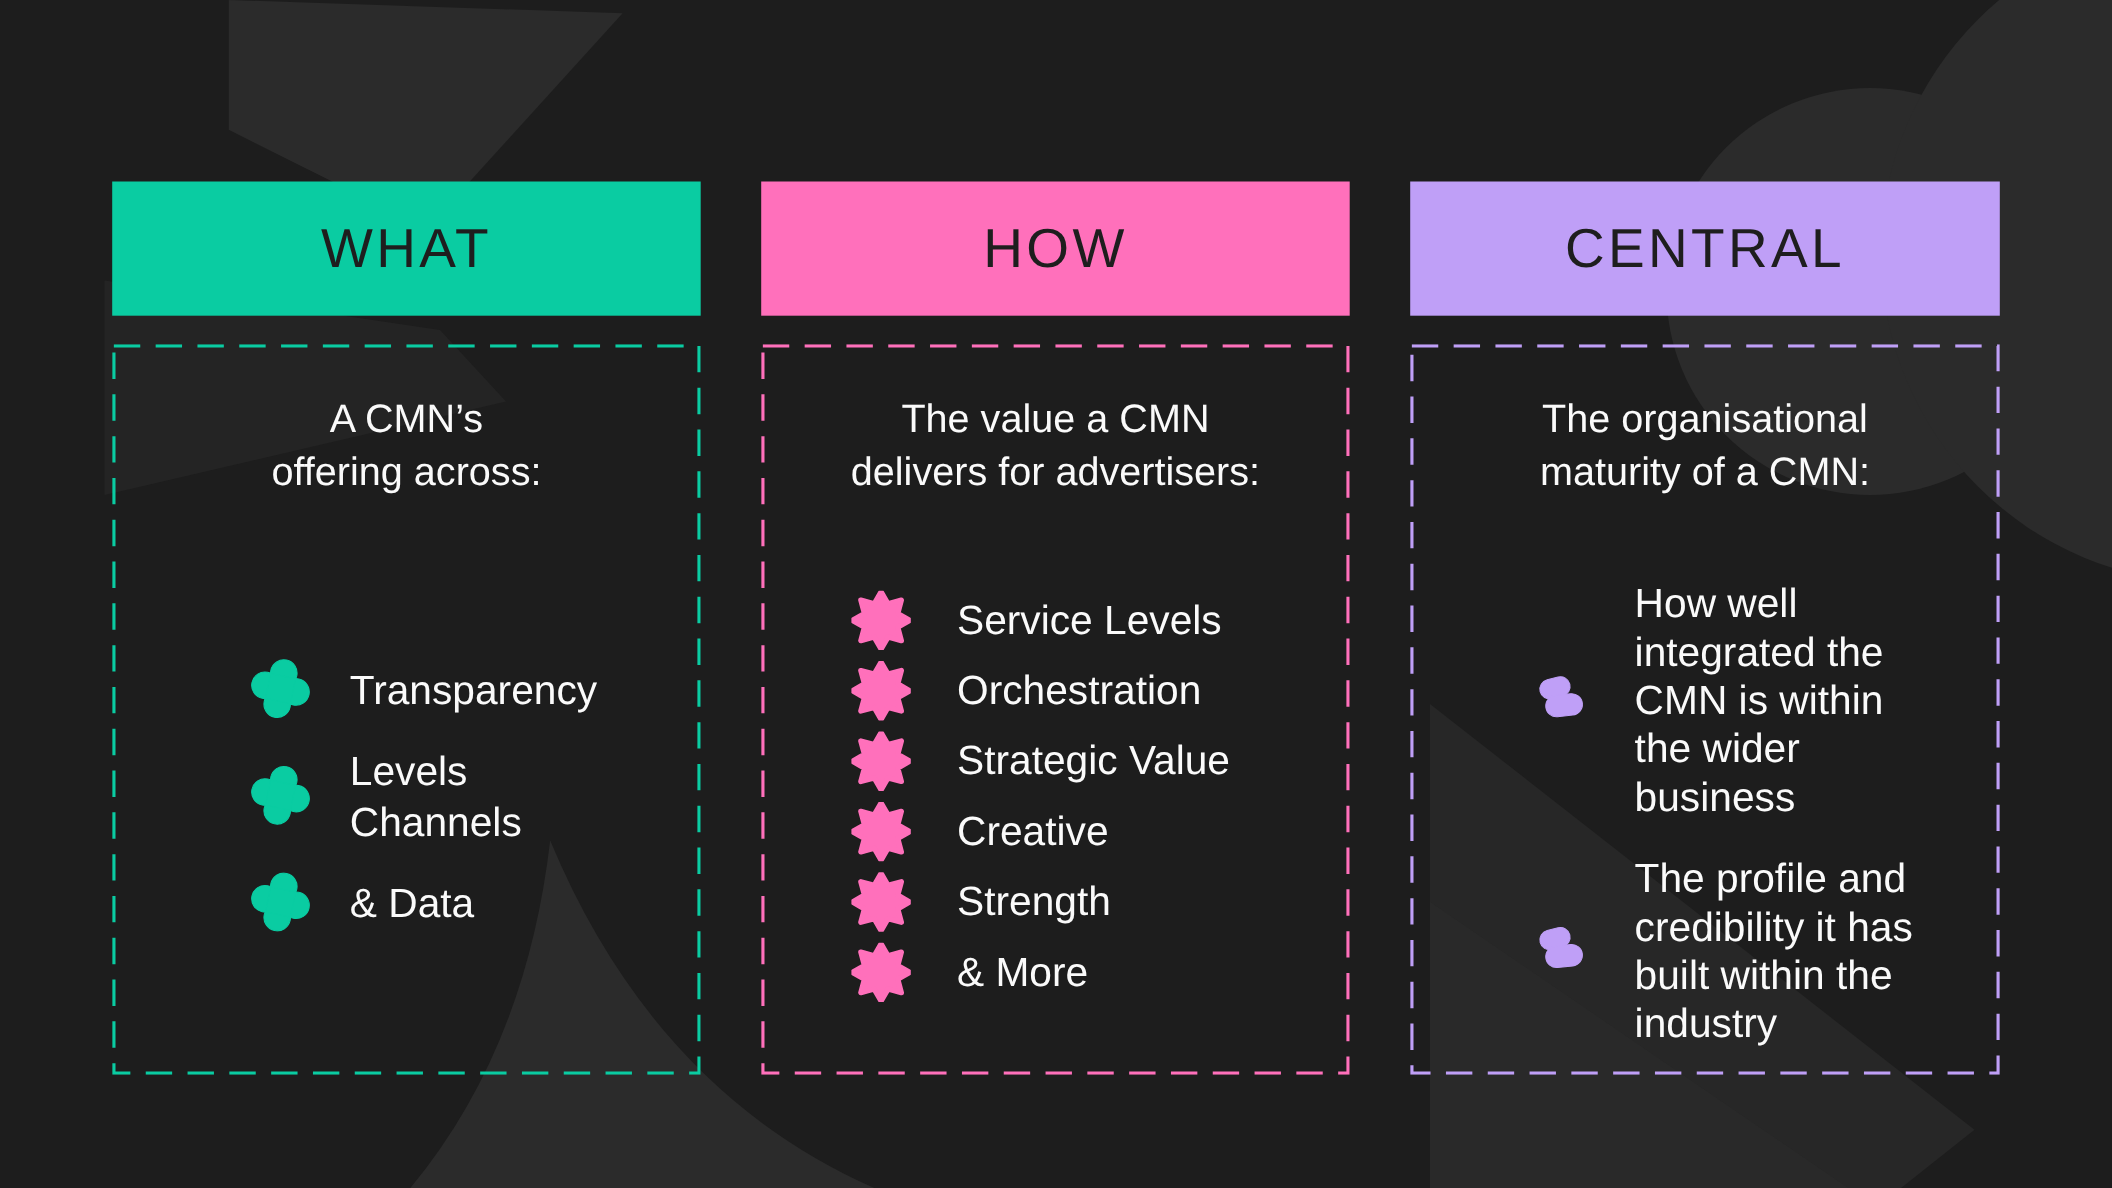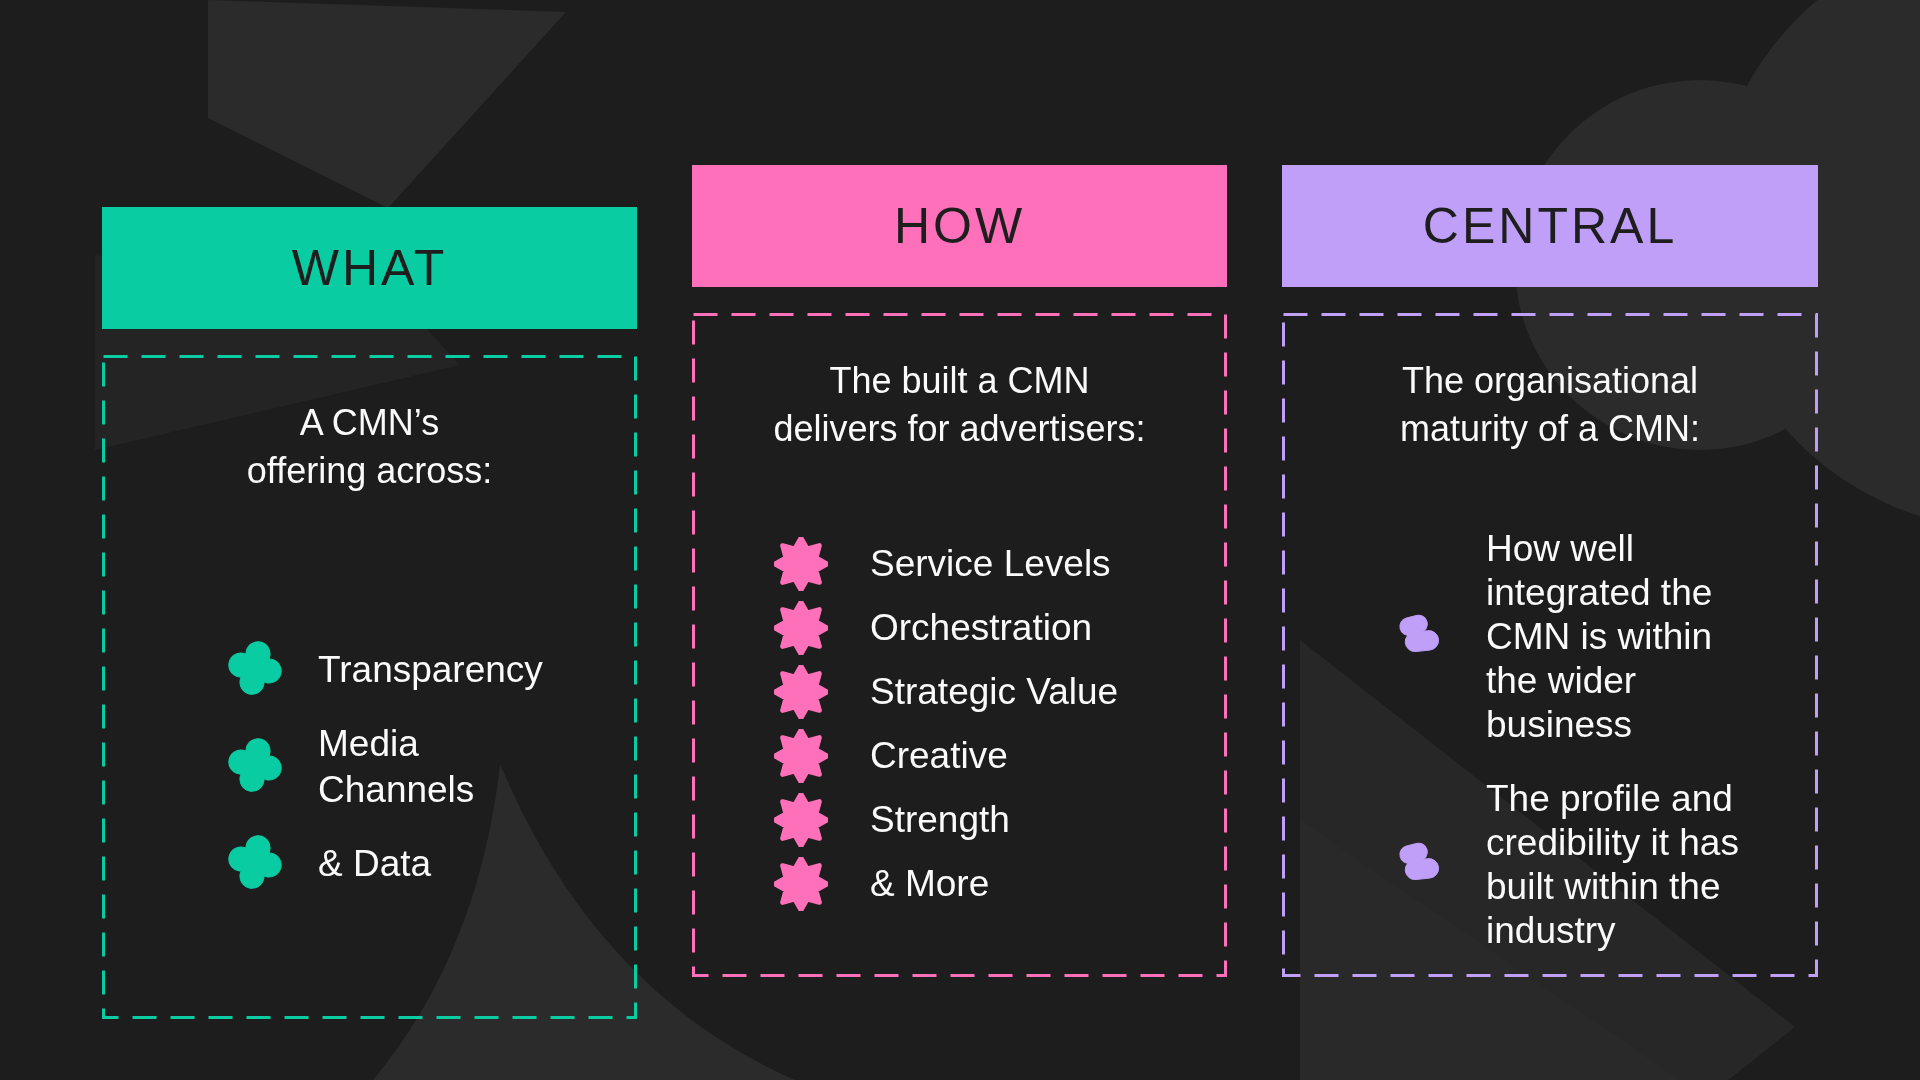--- a/index.html
+++ b/index.html
@@ -27,21 +27,21 @@
   .dash rect{fill:none;stroke-width:3;stroke-dasharray:24 14;}
   .card-title{
     text-align:center;color:var(--bodyText);font-weight:normal;
     font-size:36px;line-height:48px;
   }
   .list{display:flex;flex-direction:column;}
   .item{display:flex;align-items:center;}
   .bullet{width:54px;height:54px;flex:0 0 54px;}
   .item-text{color:var(--bodyText);font-size:37px;}
   
-  .col0 .col-header{background:var(--green);margin-top:42px;}
+  .col0 .col-header{background:var(--green);}
   .col0 .dash rect{stroke:var(--green);}
   .col0 .bullet{fill:var(--green);stroke:var(--green);}
   .col1 .col-header{background:var(--pink);}
   .col1 .dash rect{stroke:var(--pink);}
   .col1 .bullet{fill:var(--pink);stroke:var(--pink);}
   .col2 .col-header{background:var(--purple);}
   .col2 .dash rect{stroke:var(--purple);}
   .col2 .bullet{fill:var(--purple);stroke:var(--purple);}
   
   .col0 .list{margin-top:150px;padding-left:126px;row-gap:26px;}
@@ -111,21 +111,21 @@
               </svg>
             <div class="item-text">
               <div>Transparency</div>
             </div>
           </div>
           <div class="item">
             <svg class="bullet" viewBox="0 0 56 56" aria-hidden="true">
                 <use href="#icon-clover"></use>
               </svg>
             <div class="item-text">
-              <div>Media</div>
+              <div>Levels</div>
               <div>Channels</div>
             </div>
           </div>
           <div class="item">
             <svg class="bullet" viewBox="0 0 56 56" aria-hidden="true">
                 <use href="#icon-clover"></use>
               </svg>
             <div class="item-text">
               <div>&amp; Data</div>
             </div>
@@ -136,21 +136,21 @@
 
     <div class="col col1">
       <div class="col-header">
         <span>HOW</span>
       </div>
       <div class="card-body">
         <svg class="dash" width="535" height="664" viewBox="0 0 535 664" aria-hidden="true">
           <rect x="1.5" y="1.5" width="532" height="661"></rect>
         </svg>
         <div class="card-title">
-          <div>The built a CMN</div>
+          <div>The value a CMN</div>
           <div>delivers for advertisers:</div>
         </div>
         <div class="list">
           <div class="item">
             <svg class="bullet" viewBox="0 0 56 56" aria-hidden="true">
                 <use href="#icon-star"></use>
               </svg>
             <div class="item-text">
               <div>Service Levels</div>
             </div>

